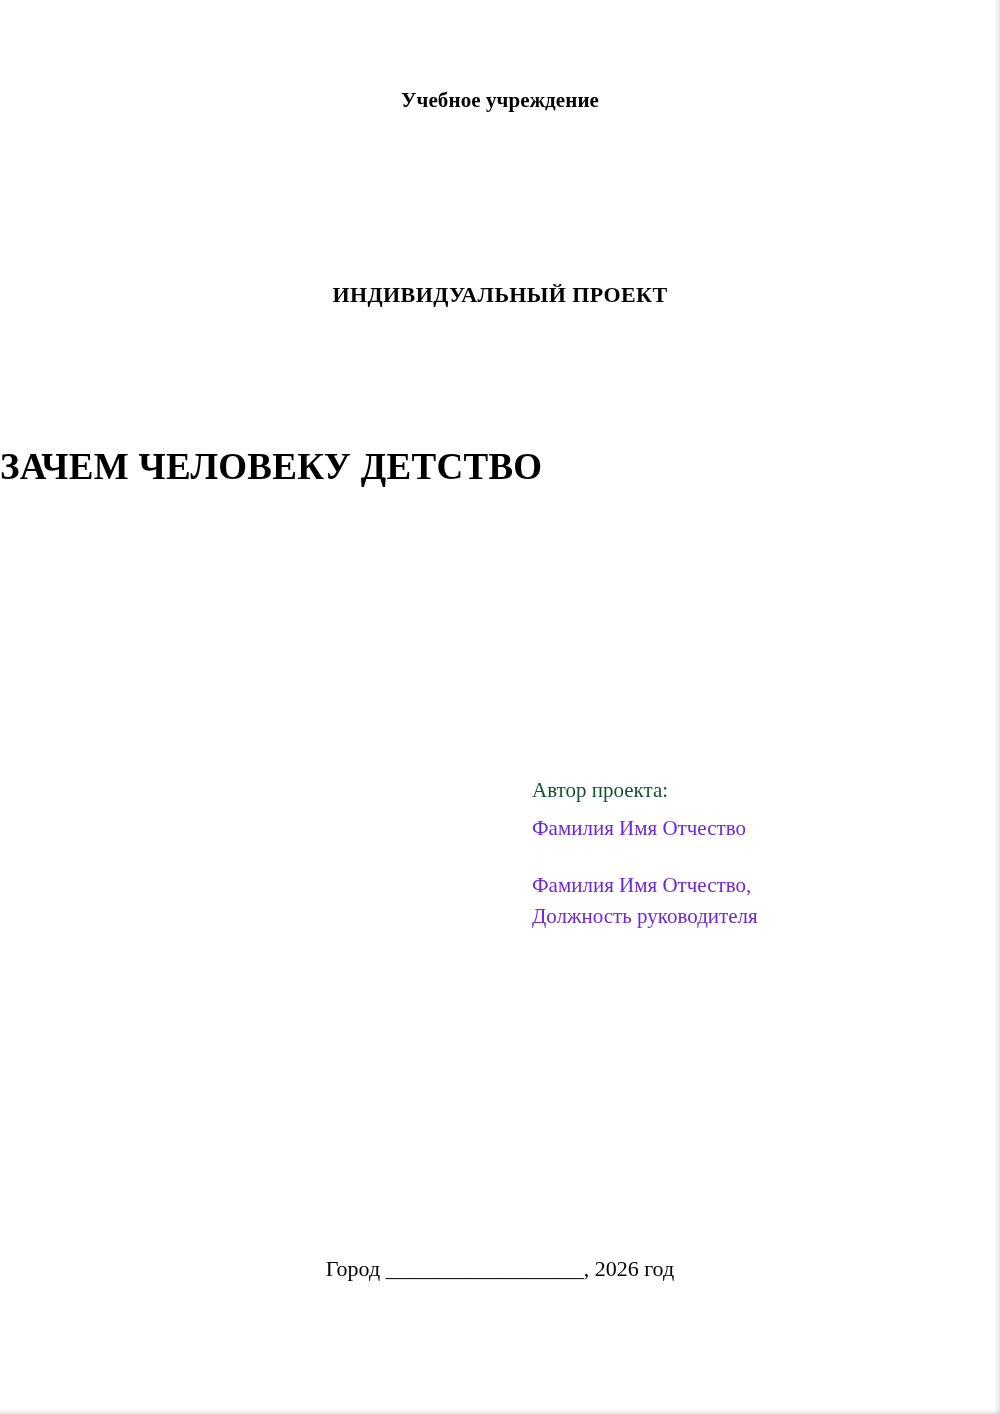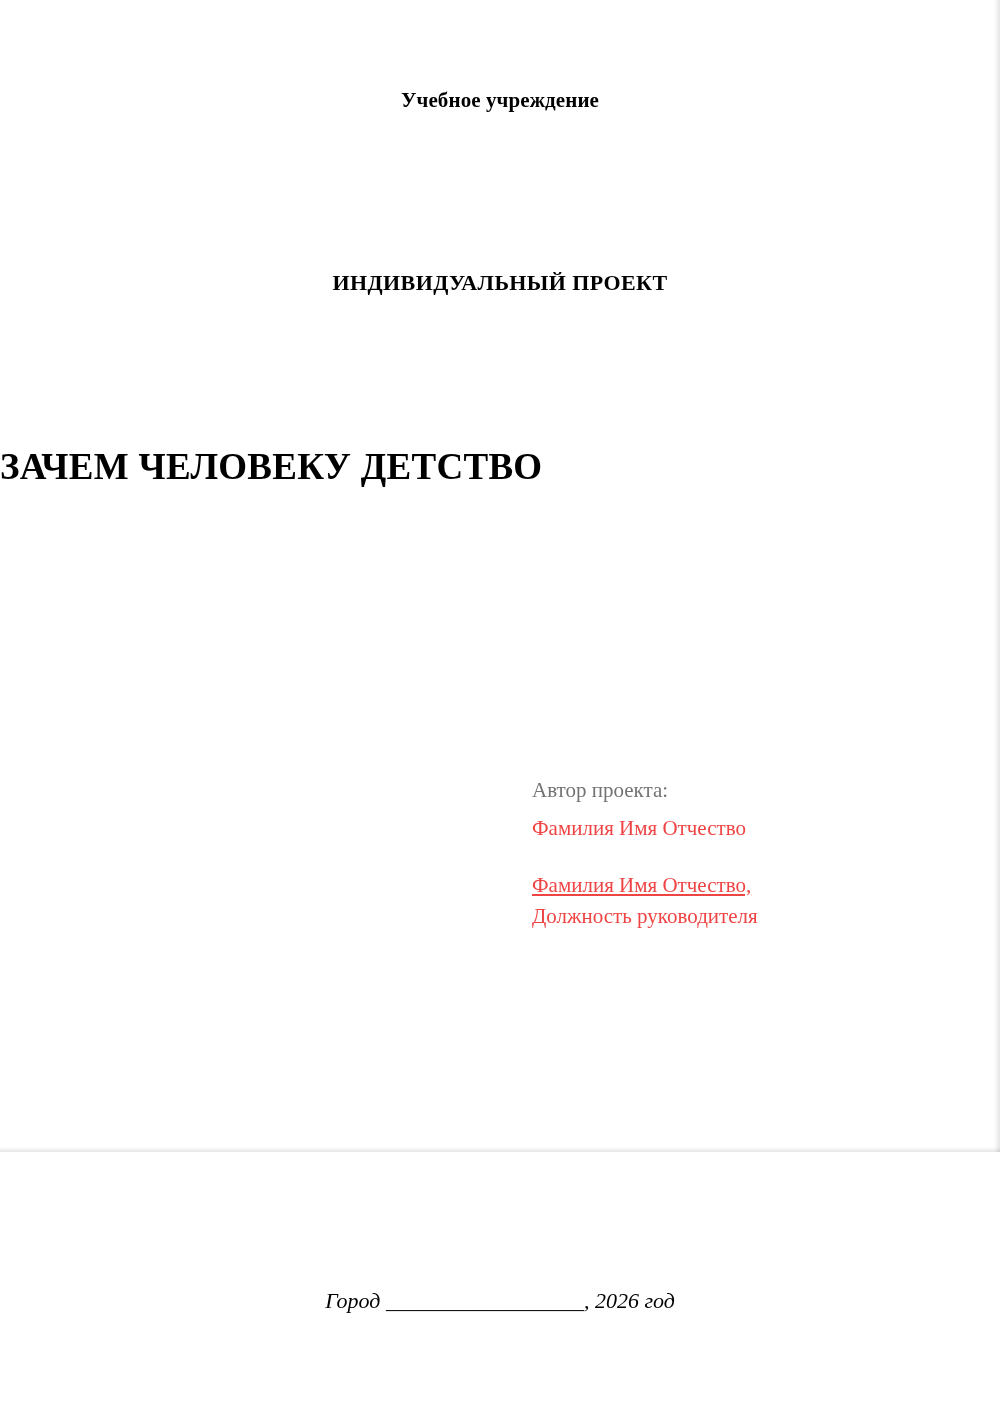--- a/index.html
+++ b/index.html
@@ -12,21 +12,21 @@
     height: 1414px;
     font-family: "Liberation Serif", serif;
     color: #000000;
     position: relative;
     overflow: hidden;
   }
 
   .page {
     position: relative;
     width: 1000px;
-    height: 1152px;
+    height: 1414px;
     box-sizing: border-box;
     background: #ffffff;
   }
 
   
   .page::after {
     content: "";
     position: absolute;
     top: 0;
     right: 0;
@@ -51,21 +51,21 @@
     left: 0;
     width: 1000px;
     text-align: center;
     font-size: 21px;
     font-weight: 700;
     letter-spacing: 0.1px;
   }
 
   .doc-type {
     position: absolute;
-    top: 270px;
+    top: 282px;
     left: 0;
     width: 1000px;
     text-align: center;
     font-size: 22px;
     font-weight: 700;
     letter-spacing: 0.4px;
   }
 
   .doc-title {
     position: absolute;
@@ -81,61 +81,60 @@
   .signature-block {
     position: absolute;
     top: 780px;
     left: 532px;
     width: 400px;
     text-align: left;
   }
   .sig-label {
     font-size: 21px;
     font-weight: 400;
-    color: #737373;
+    color: #14532d;
     line-height: 1.0;
     margin-bottom: 14px;
   }
   .sig-value {
     font-size: 21px;
     font-weight: 400;
-    color: #ef4444;
+    color: #6d28d9;
     line-height: 1.28;
     margin-bottom: 30px;
   }
   .sig-value.last {
     margin-bottom: 14px;
   }
 
   .footer {
     position: absolute;
-    top: 1288px;
+    top: 1256px;
     left: 0;
     width: 1000px;
     text-align: center;
     font-size: 22px;
     font-weight: 400;
-    font-style: italic;
   }
 </style>
 </head>
 <body>
 
 <div class="page">
 
   <div class="institution">Учебное учреждение</div>
 
   <div class="doc-type">ИНДИВИДУАЛЬНЫЙ ПРОЕКТ</div>
 
   <div class="doc-title">ЗАЧЕМ ЧЕЛОВЕКУ ДЕТСТВО</div>
 
   <div class="signature-block">
     <div class="sig-label">Автор проекта:</div>
     <div class="sig-value">Фамилия Имя Отчество</div>
 
-    <div class="sig-value" style="margin-bottom:4px;text-decoration:underline;">Фамилия Имя Отчество,</div>
+    <div class="sig-value" style="margin-bottom:4px;">Фамилия Имя Отчество,</div>
     <div class="sig-value last">Должность руководителя</div>
   </div>
 
   <div class="footer">Город __________________, 2026 год</div>
 
   <div class="page-bottom-shade"></div>
 </div>
 
 </body></html>

